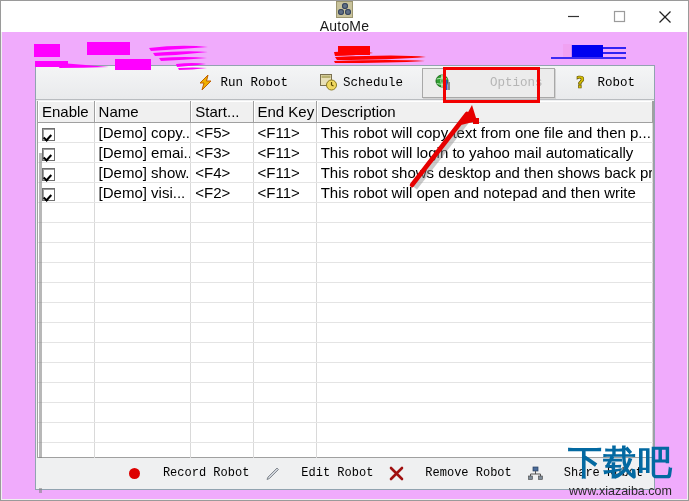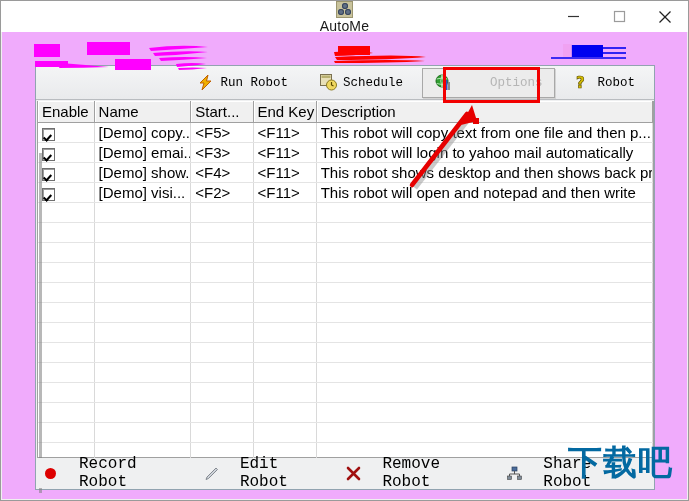--- a/index.html
+++ b/index.html
@@ -139,21 +139,21 @@
   
   #bottombar{
     position:absolute;left:1px;right:1px;bottom:1px;height:30px;
     display:flex;align-items:center;justify-content:flex-end;
     background:#eff0f1;
     box-sizing:border-box;
   }
   .bbtn{
     display:flex;align-items:center;gap:21px;
     font-family:"Liberation Mono", monospace;
-    font-size:16px;color:#000;
+    font-size:12px;color:#000;
     padding:0 10px 0 6px;height:22px;
   }
   .bbtn .ic{width:15px;height:15px;flex:none;}
   
   #annot{position:absolute;left:0;top:0;width:689px;height:501px;pointer-events:none;z-index:30;}
   #watermark{
     position:absolute;right:2px;bottom:2px;width:131px;height:57px;
     z-index:50;
   }
   #watermark .cn{
@@ -484,15 +484,16 @@
       <path d="M411 184 L466 113" stroke="#e60000" stroke-width="4.5" stroke-linecap="round"></path>
       <path d="M471 104 L460 124 L476 120 Z" fill="#e60000"></path>
       <rect x="472" y="117" width="6" height="6" fill="#e60000"></rect>
     </g>
   </svg>
 
   <div id="options-highlight"></div>
 
   <div id="watermark">
     <div class="cn">下载吧</div>
+    <div class="url">www.xiazaiba.com</div>
   </div>
 
 </div>
 
 </body></html>

